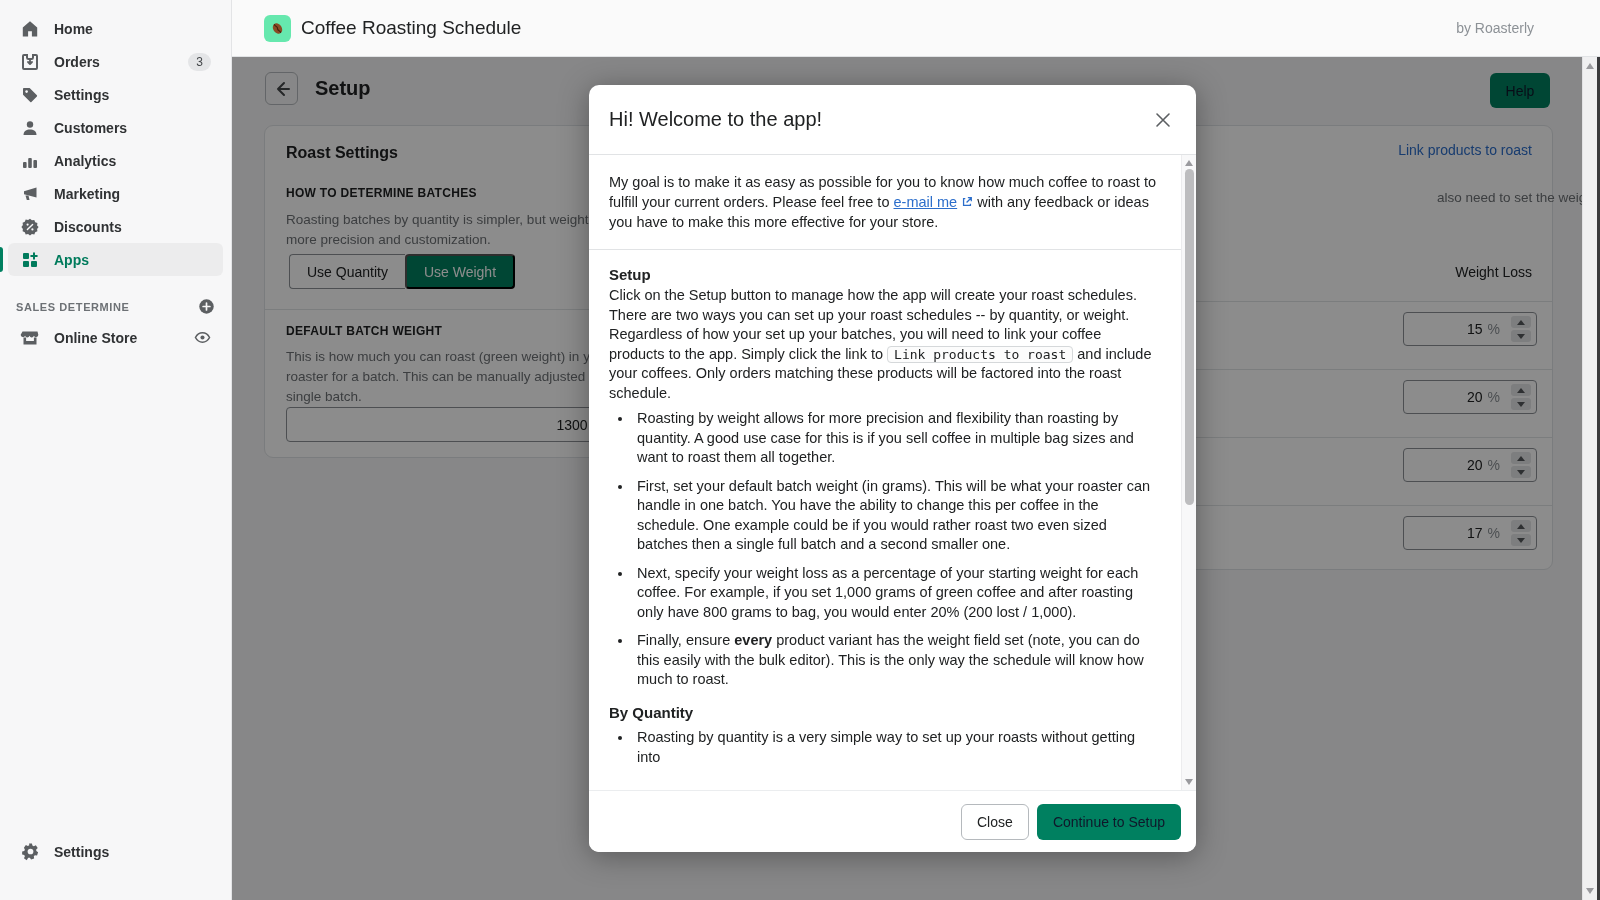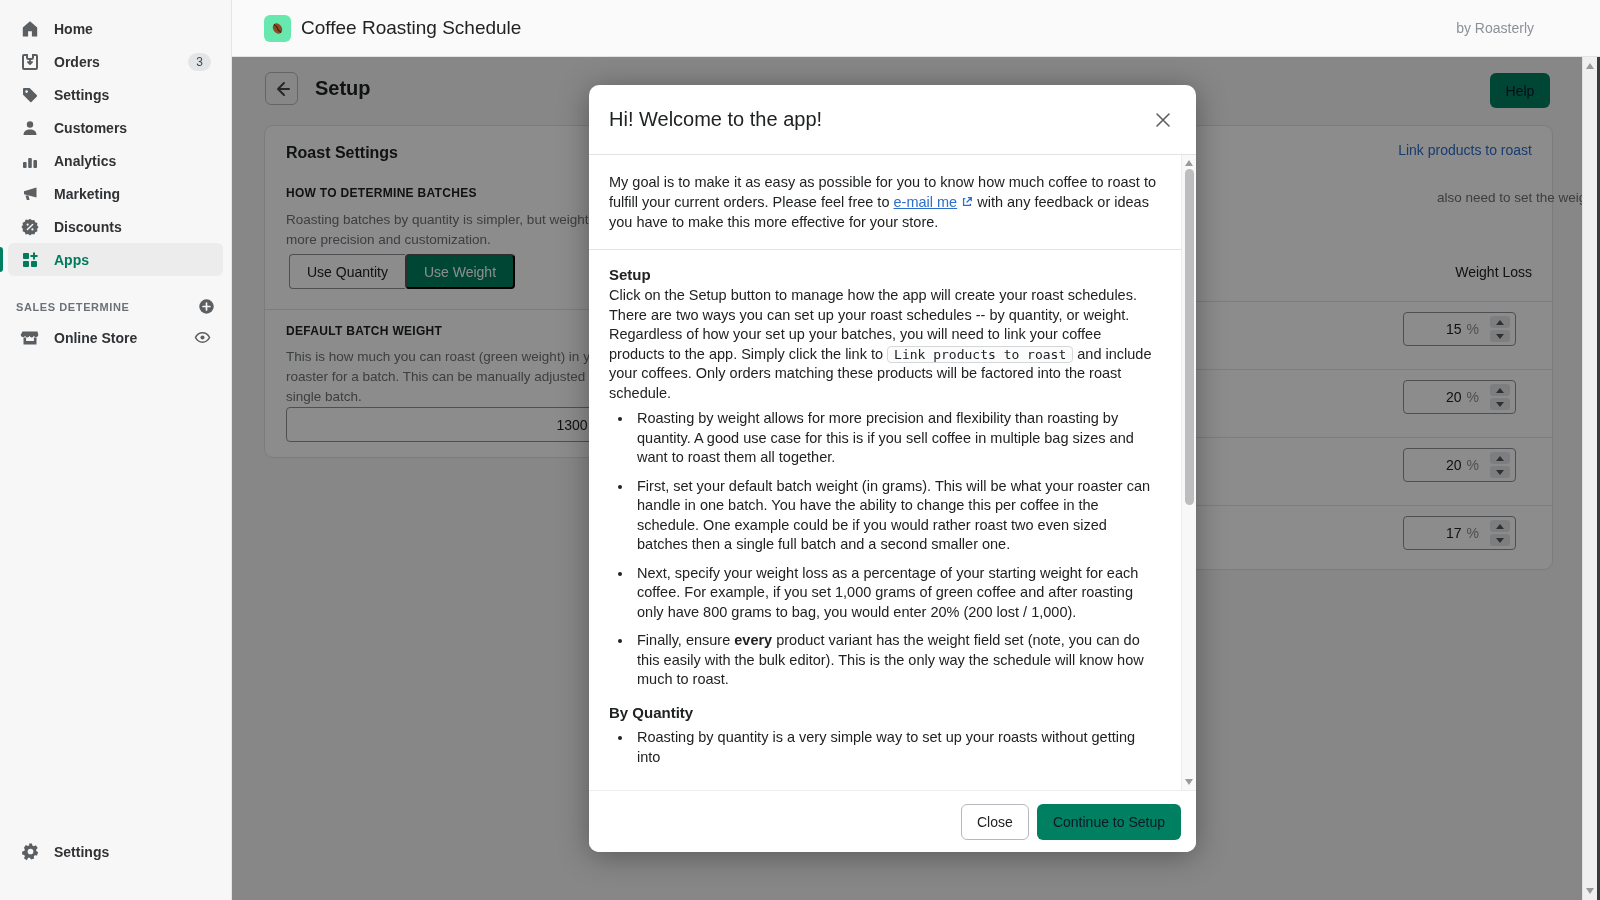--- a/index.html
+++ b/index.html
@@ -40,21 +40,21 @@
   .card { position:absolute; background:#fff; border:1px solid #dfe2e5; border-radius:9px; }
   .sec-label { font-size:12px; font-weight:700; letter-spacing:.3px; color:#202223; }
   .gray-text { font-size:13.5px; line-height:20px; color:#6d7175; white-space:pre-line; }
   .divider { position:absolute; left:0; right:0; height:1px; background:#e1e3e5; }
   .seg-btn { height:35px; font-size:14px; display:inline-flex; align-items:center;
              padding:0 17px; cursor:pointer; }
   .seg-off { border:1px solid #8c9196; border-right:none; border-radius:4px 0 0 4px;
              background:transparent; color:#202223; }
   .seg-on  { background:#008060; color:#fff; border-radius:4px; }
   .text-input { border:1px solid #8c9196; border-radius:4px; background:#fff; }
-  .num-input { position:absolute; width:113px; height:34px; }
+  .num-input { position:absolute; width:134px; height:34px; }
   .num-val { position:absolute; right:36px; top:8px; font-size:14px; color:#202223; }
   .num-unit { color:#8c9196; margin-left:5px; }
   .steppers { position:absolute; right:5px; top:3px; width:20px; bottom:3px;
               display:flex; flex-direction:column; gap:2px; }
   .step-btn { flex:1; background:#e4e5e7; border-radius:3px; display:flex;
               align-items:center; justify-content:center; cursor:pointer; }
   .tri-up { width:0; height:0; border-left:4px solid transparent; border-right:4px solid transparent;
             border-bottom:5px solid #55585b; }
   .tri-dn { width:0; height:0; border-left:4px solid transparent; border-right:4px solid transparent;
             border-top:5px solid #55585b; }

